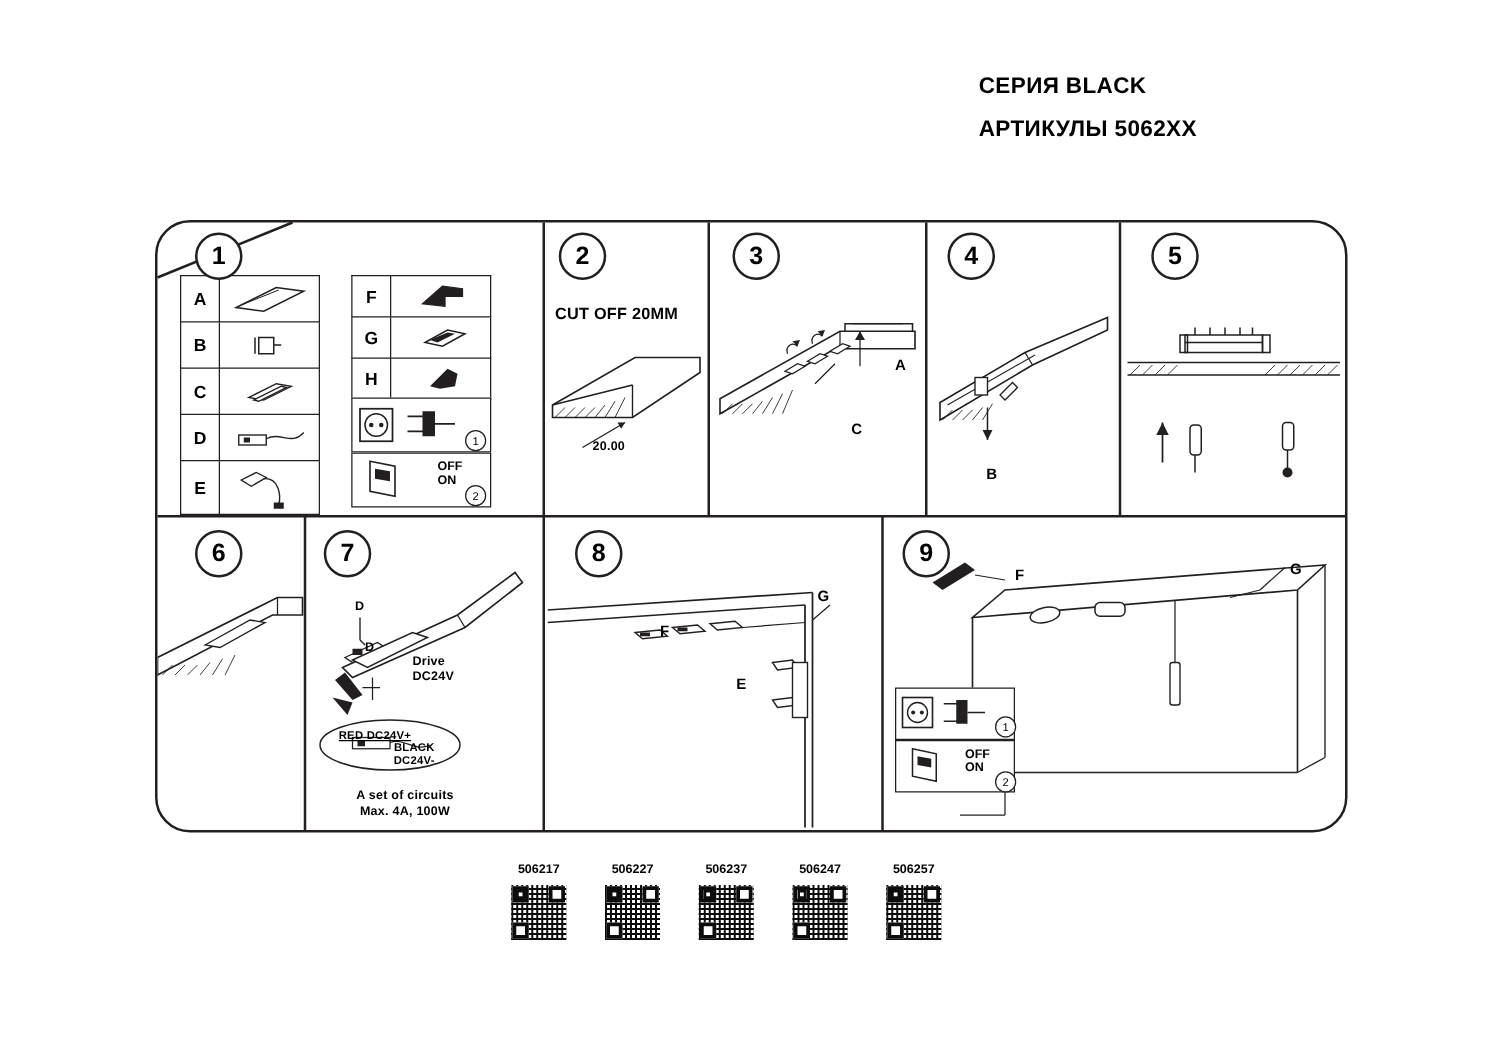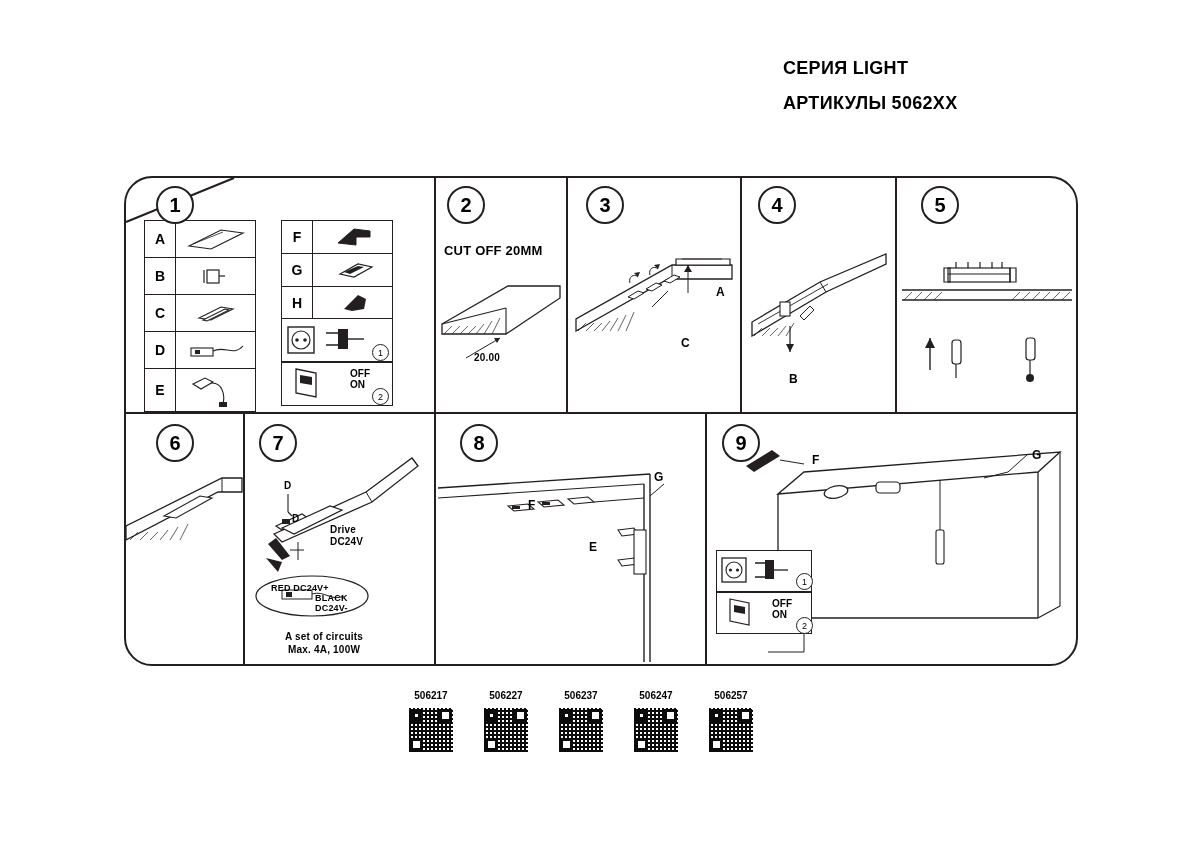--- a/index.html
+++ b/index.html
@@ -249,21 +249,21 @@
 
   svg { display: block; }
   .dgm { position: absolute; z-index: 3; }
 </style>
 </head>
 <body>
 
 <div class="header">
 
 
-  <div class="series">СЕРИЯ LIGHT</div>
+  <div class="series">СЕРИЯ BLACK</div>
   <div class="articles">АРТИКУЛЫ 5062XX</div>
 </div>
 
 <div class="panel"></div>
 
 <div class="ln lnh" style="left:126px; top:412px; width:950px;"></div>
 
 <div class="ln lnv" style="left:434px; top:178px; height:234px;"></div>
 <div class="ln lnv" style="left:566px; top:178px; height:234px;"></div>
 <div class="ln lnv" style="left:740px; top:178px; height:234px;"></div>
@@ -536,21 +536,21 @@
   <rect x="36" y="160" width="30" height="9" fill="#fff" stroke="#231f20" stroke-width="1"></rect>
   <rect x="40" y="162" width="6" height="5" fill="#231f20"></rect>
   <path d="M66 164 C78 160, 86 172, 98 166" fill="none" stroke="#231f20" stroke-width="1"></path>
 </svg>
 <div class="lbl sm" style="left:284px; top:480px;">D</div>
 <div class="lbl sm" style="left:292px; top:513px;">D</div>
 <div class="lbl sm" style="left:330px; top:524px; line-height:12px;">
   <span>Drive</span><br>
   <span>DC24V</span>
 </div>
-<div class="lbl vsm" style="left:271px; top:583px;">RED DC24V+</div>
+<div class="lbl vsm" style="left:271px; top:583px;text-decoration:underline;">RED DC24V+</div>
 <div class="lbl vsm" style="left:315px; top:593px; line-height:10px;text-align:center;">
   <span>BLACK</span><br>
   <span>DC24V-</span>
 </div>
 <div class="lbl sm" style="left:264px; top:630px; line-height:13px; text-align:center; width:120px;">
   <span>A set of circuits</span><br>
   <span>Max. 4A, 100W</span>
 </div>
 
 <svg class="dgm" style="left:438px; top:440px;" width="266" height="224">

